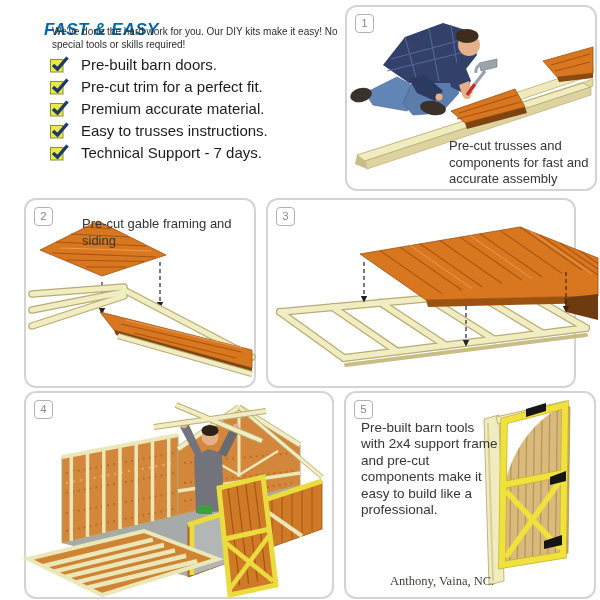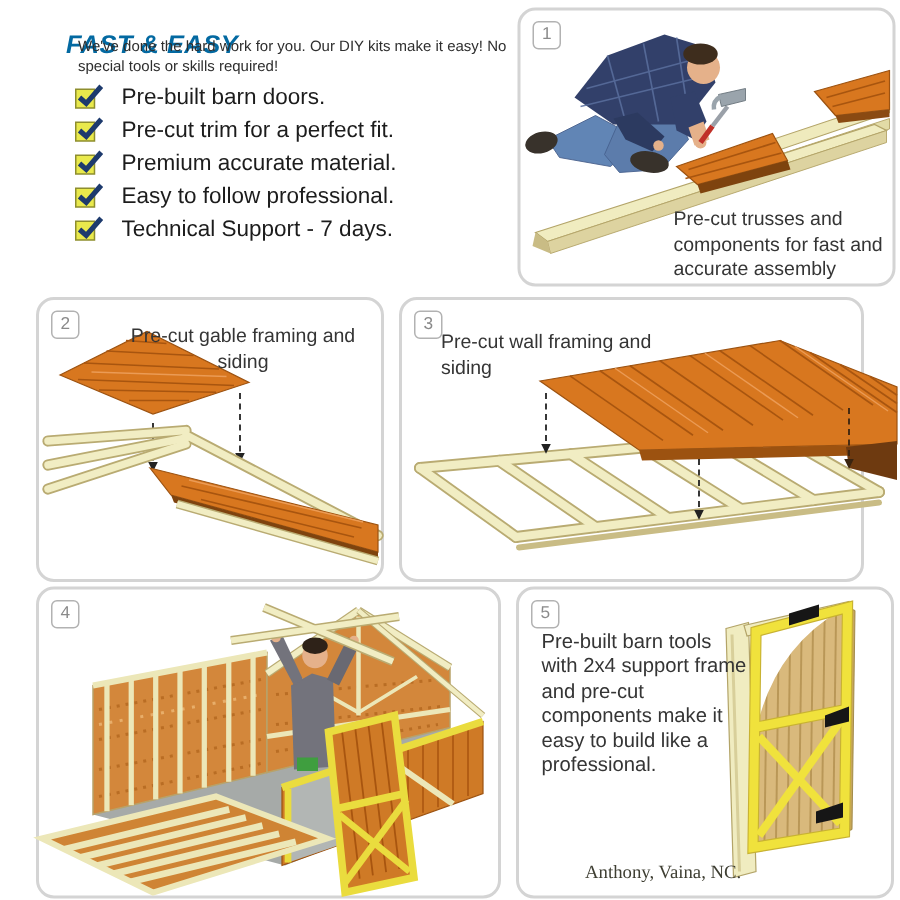--- a/index.html
+++ b/index.html
@@ -14,21 +14,21 @@
   .panel{position:absolute;background:#fff;border:2px solid #d4d4d4;border-radius:12px}
   .p1{left:345px;top:5px;width:248px;height:182px}
   .p2{left:24px;top:198px;width:228px;height:186px}
   .p3{left:266px;top:198px;width:306px;height:186px}
   .p4{left:24px;top:391px;width:306px;height:204px}
   .p5{left:344px;top:391px;width:248px;height:204px}
   .illus{position:absolute;left:0;top:0;width:100%;height:100%;overflow:visible;z-index:1}
   .badge{position:absolute;left:8px;top:7px;width:17px;height:17px;border:1px solid #b2b2b2;border-radius:4px;background:#fff;color:#8a8a8a;font-size:11.5px;line-height:17px;text-align:center;z-index:3}
   .cap{position:absolute;margin:0;font-size:13px;color:#353535;line-height:1.28;z-index:2}
   .cap-1{left:102px;top:131px;width:158px}
-  .cap-2{right:12px;top:16px;width:160px;text-align:center}
+  .cap-2{right:12px;top:16px;width:160px;text-align:left}
   .cap-3{left:26px;top:20px;width:150px}
   .cap-5{left:15px;top:27px;width:140px;font-size:13.5px;line-height:1.22}
   .testimonial{position:absolute;left:15px;top:136px;width:156px;margin:0;font-family:"Liberation Serif",serif;font-style:italic;font-size:12.5px;line-height:1.18;color:#3f3f33;z-index:2}
   .attribution{position:absolute;left:44px;top:181px;width:160px;margin:0;font-family:"Liberation Serif",serif;font-size:12.5px;color:#3f3f33;z-index:2}
 </style>
 </head>
 <body>
 
 <div class="canvas">
 
@@ -55,21 +55,21 @@
           <rect x="0.5" y="3.5" width="12.5" height="12.5" fill="#e9e94c" stroke="#8e8e2e"></rect>
           <path d="M3 9 L7.5 13 L17.5 1.5" fill="none" stroke="#1d3a6d" stroke-width="3.4"></path>
         </svg>
       <span>Premium accurate material.</span>
     </li>
     <li class="check-item">
       <svg width="19" height="17" viewBox="0 0 19 17">
           <rect x="0.5" y="3.5" width="12.5" height="12.5" fill="#e9e94c" stroke="#8e8e2e"></rect>
           <path d="M3 9 L7.5 13 L17.5 1.5" fill="none" stroke="#1d3a6d" stroke-width="3.4"></path>
         </svg>
-      <span>Easy to follow professional.</span>
+      <span>Easy to trusses instructions.</span>
     </li>
     <li class="check-item">
       <svg width="19" height="17" viewBox="0 0 19 17">
           <rect x="0.5" y="3.5" width="12.5" height="12.5" fill="#e9e94c" stroke="#8e8e2e"></rect>
           <path d="M3 9 L7.5 13 L17.5 1.5" fill="none" stroke="#1d3a6d" stroke-width="3.4"></path>
         </svg>
       <span>Technical Support - 7 days.</span>
     </li>
   </ul>
 
@@ -223,21 +223,20 @@
       </g>
       <g stroke="#222" stroke-width="1.2">
         <line x1="96" y1="62" x2="96" y2="96" stroke-dasharray="4,3"></line>
         <line x1="198" y1="106" x2="198" y2="140" stroke-dasharray="4,3"></line>
         <line x1="298" y1="72" x2="298" y2="106" stroke-dasharray="4,3" stroke="#3a2410"></line>
         <polygon points="92.8,96 99.2,96 96,102.5" fill="#222" stroke="none"></polygon>
         <polygon points="194.8,140 201.2,140 198,146.5" fill="#222" stroke="none"></polygon>
         <polygon points="294.8,106 301.2,106 298,112.5" fill="#3a2410" stroke="none"></polygon>
       </g>
     </svg>
-    <p class="cap cap-3">Pre-cut wall framing and siding</p>
   </section>
 
   <section class="panel p4">
     <span class="badge">4</span>
     <svg class="illus" viewBox="0 0 306 204">
       <polygon points="36,150 152,122 274,92 296,132 164,184" fill="#a6aaa8"></polygon>
       <g>
         <polygon points="36,64 152,42 152,122 36,150" fill="#d3873b" stroke="#b8a269" stroke-width="1"></polygon>
         <g stroke="#b96d24" stroke-width="2" stroke-dasharray="2,4">
           <line x1="40" y1="80" x2="148" y2="60"></line>

